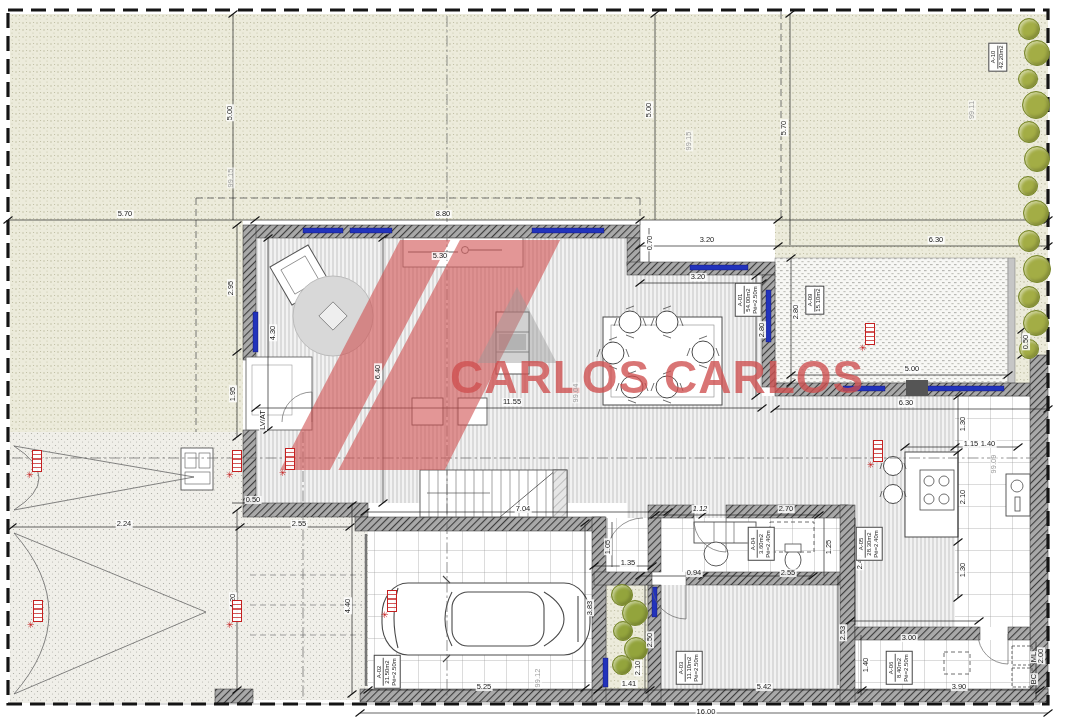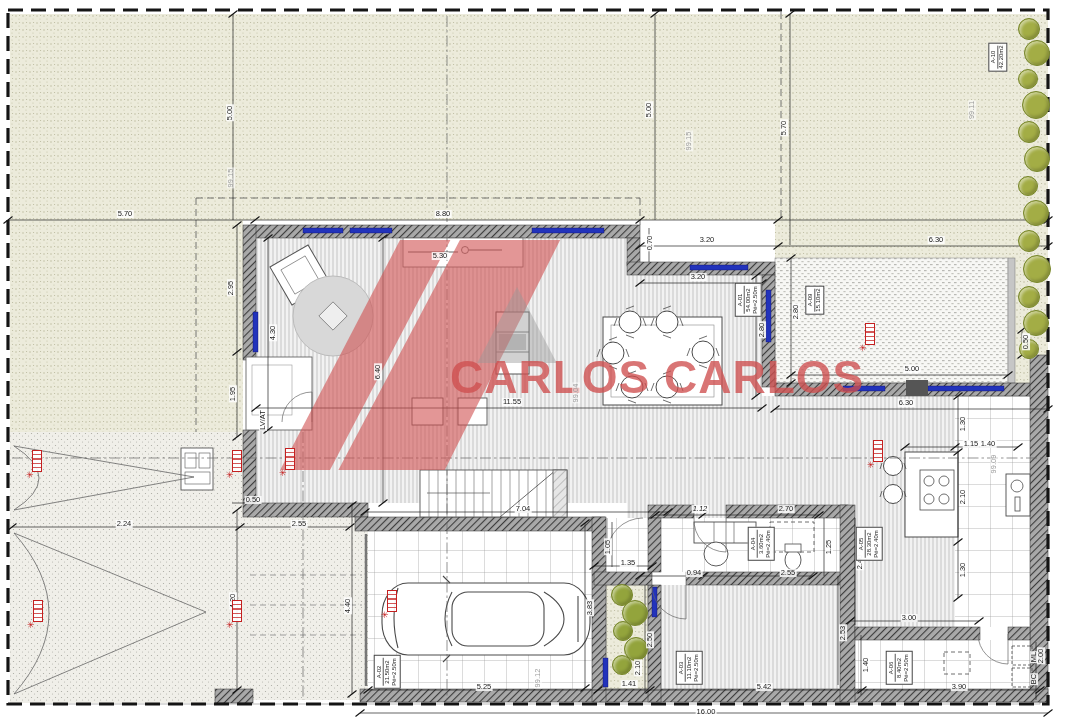--- a/index.html
+++ b/index.html
@@ -379,21 +379,21 @@
       <span class="dim rot elev" style="left: 576px; top: 393px;">99.04</span>
       <span class="dim" style="left: 912px; top: 369px;">5.00</span>
       <span class="dim" style="left: 906px; top: 403px;">6.30</span>
       <span class="dim rot" style="left: 963px; top: 424px;">1.30</span>
       <span class="dim" style="left: 931px; top: 444px; margin-left: 40px;">1.15</span>
       <span class="dim" style="left: 988px; top: 444px;">1.40</span>
       <span class="dim rot elev" style="left: 994px; top: 464px;">99.09</span>
       <span class="dim rot" style="left: 963px; top: 497px;">2.10</span>
       <span class="dim rot" style="left: 963px; top: 570px;">1.30</span>
       <span class="dim rot" style="left: 860px; top: 562px;">2.40</span>
-      <span class="dim" style="left: 909px; top: 618px;">3.00</span>
+      <span class="dim" style="left: 909px; top: 638px;">3.00</span>
       <span class="dim rot" style="left: 866px; top: 665px;">1.40</span>
       <span class="dim" style="left: 959px; top: 687px;">3.90</span>
       <span class="dim rot" style="left: 1041px; top: 656px;">2.00</span>
       <span class="dim rot" style="left: 1034px; top: 657px;">ML</span>
       <span class="dim rot" style="left: 1034px; top: 679px;">BC</span>
       <span class="dim" style="left: 700px; top: 509px; font-style: italic;">1.12</span>
       <span class="dim" style="left: 786px; top: 509px;">2.70</span>
       <span class="dim rot" style="left: 829px; top: 547px;">1.25</span>
       <span class="dim rot" style="left: 608px; top: 547px;">1.05</span>
       <span class="dim" style="left: 628px; top: 563px;">1.35</span>

